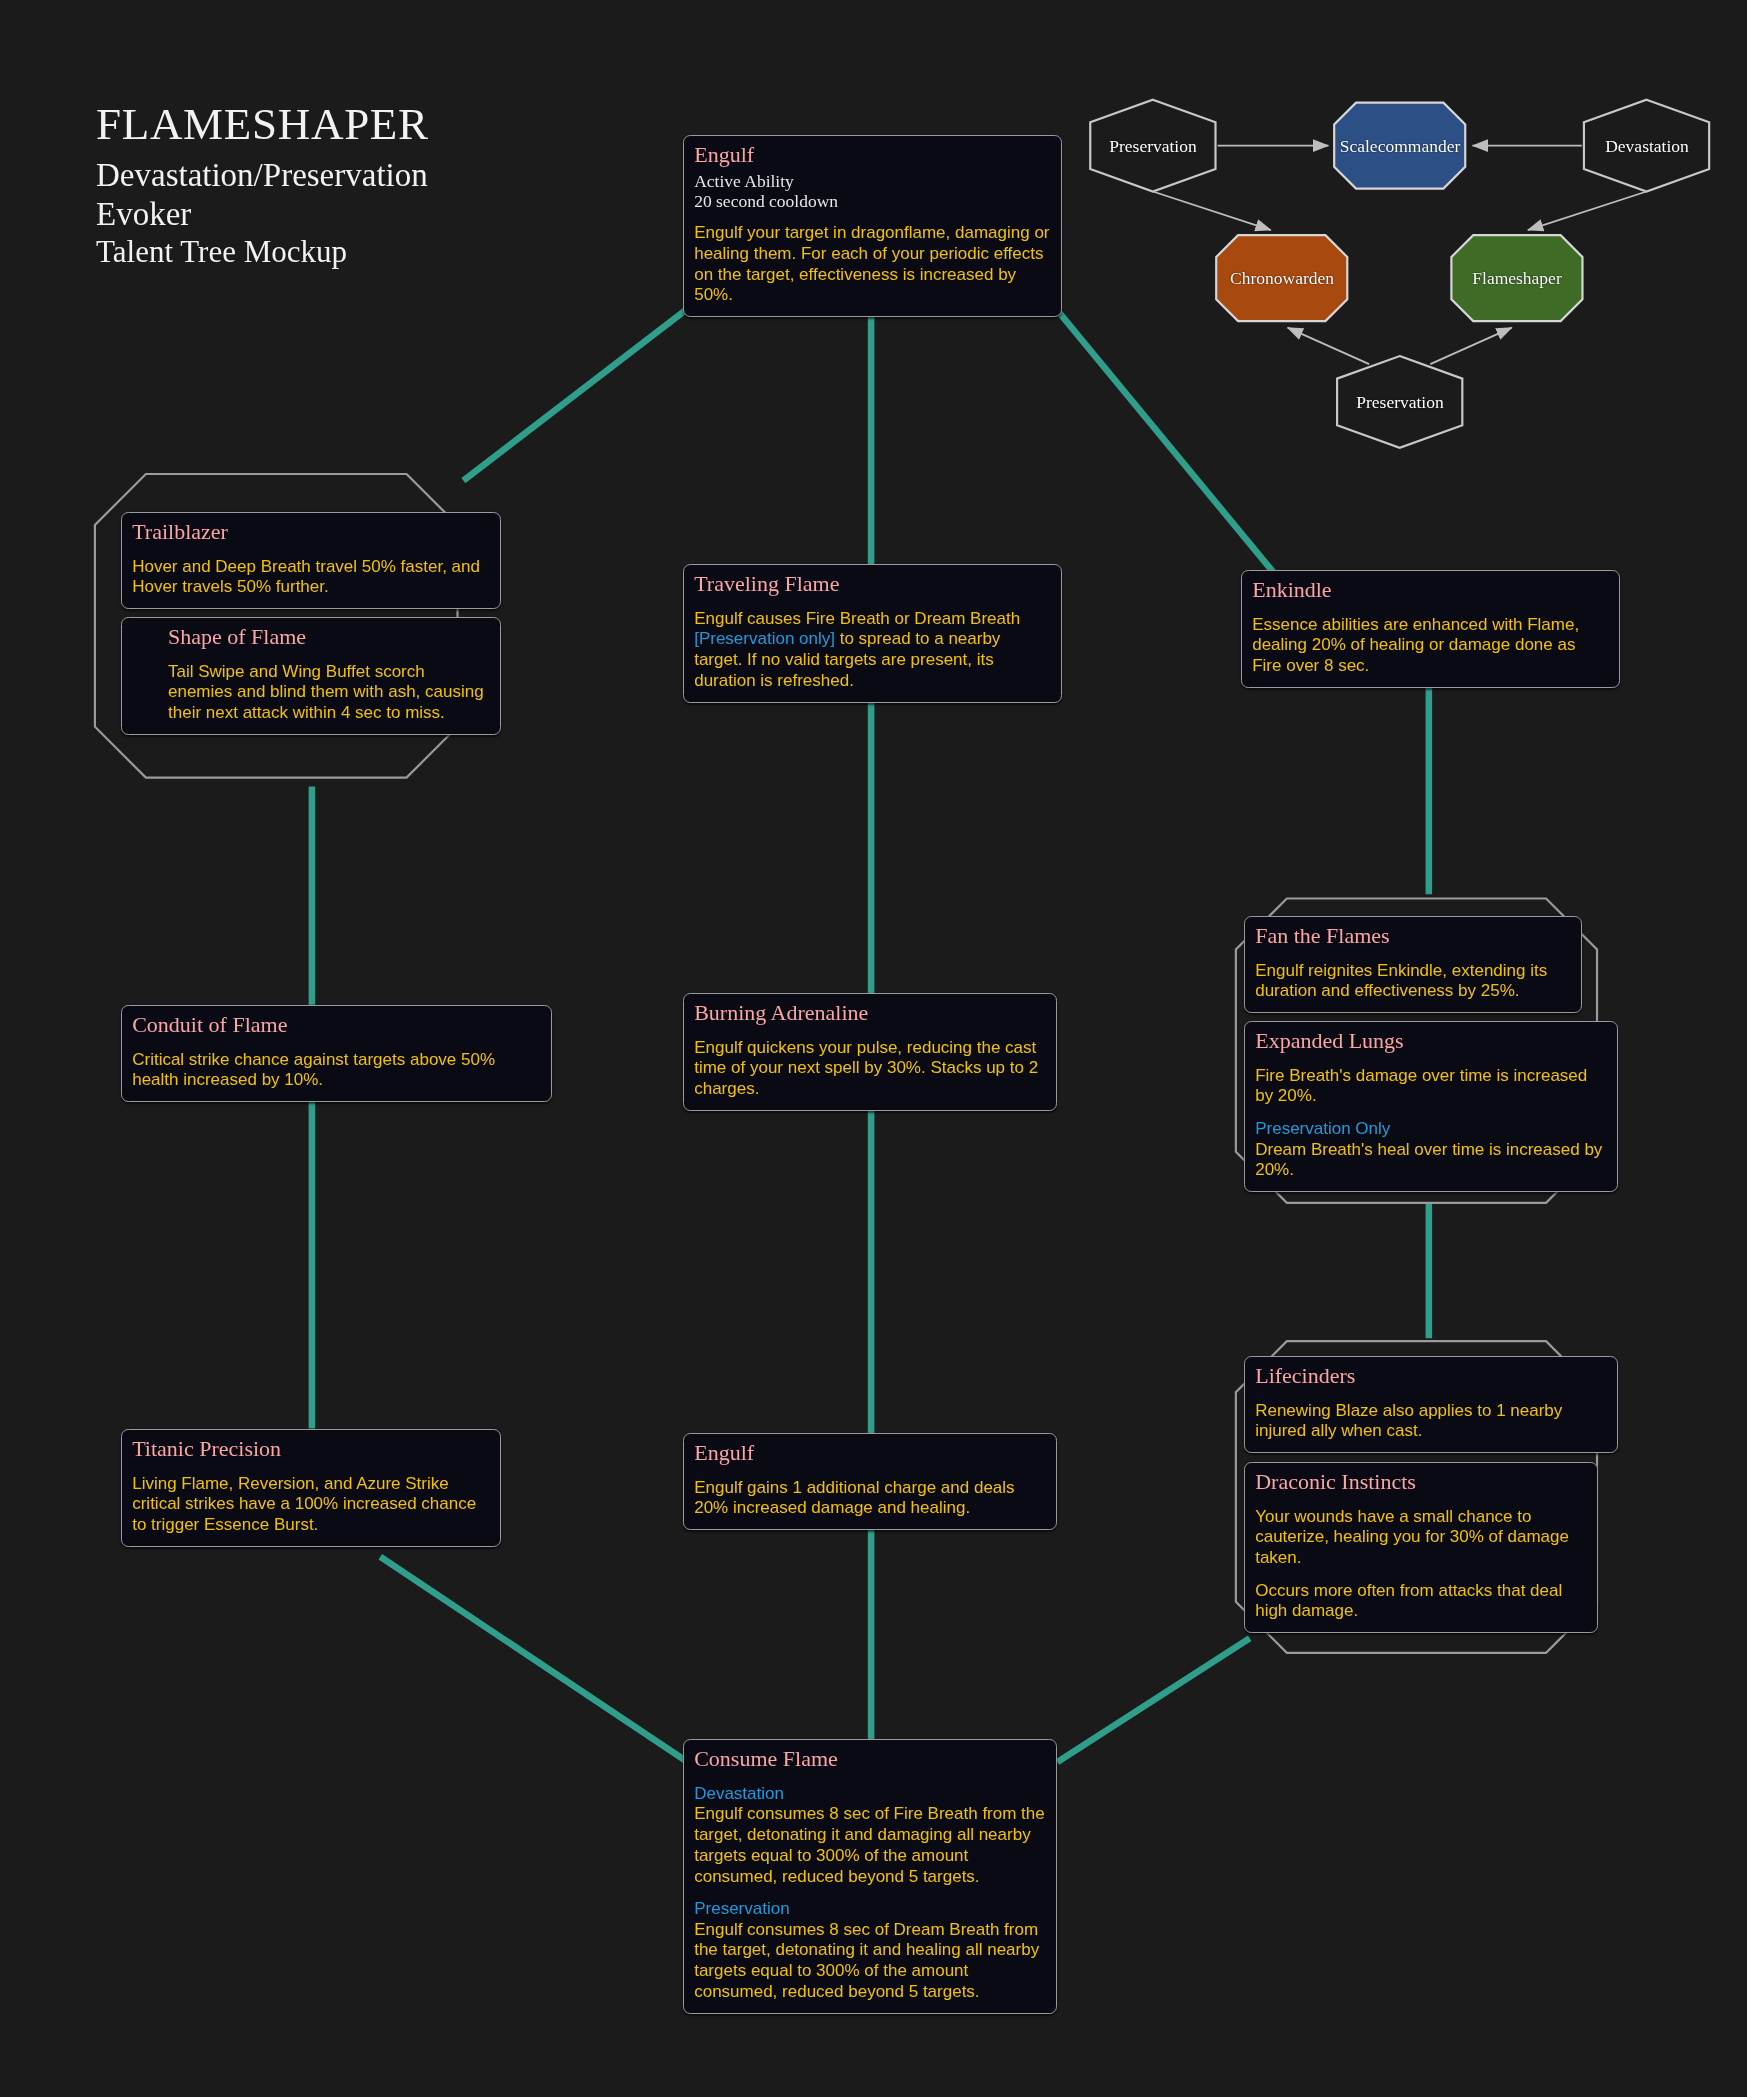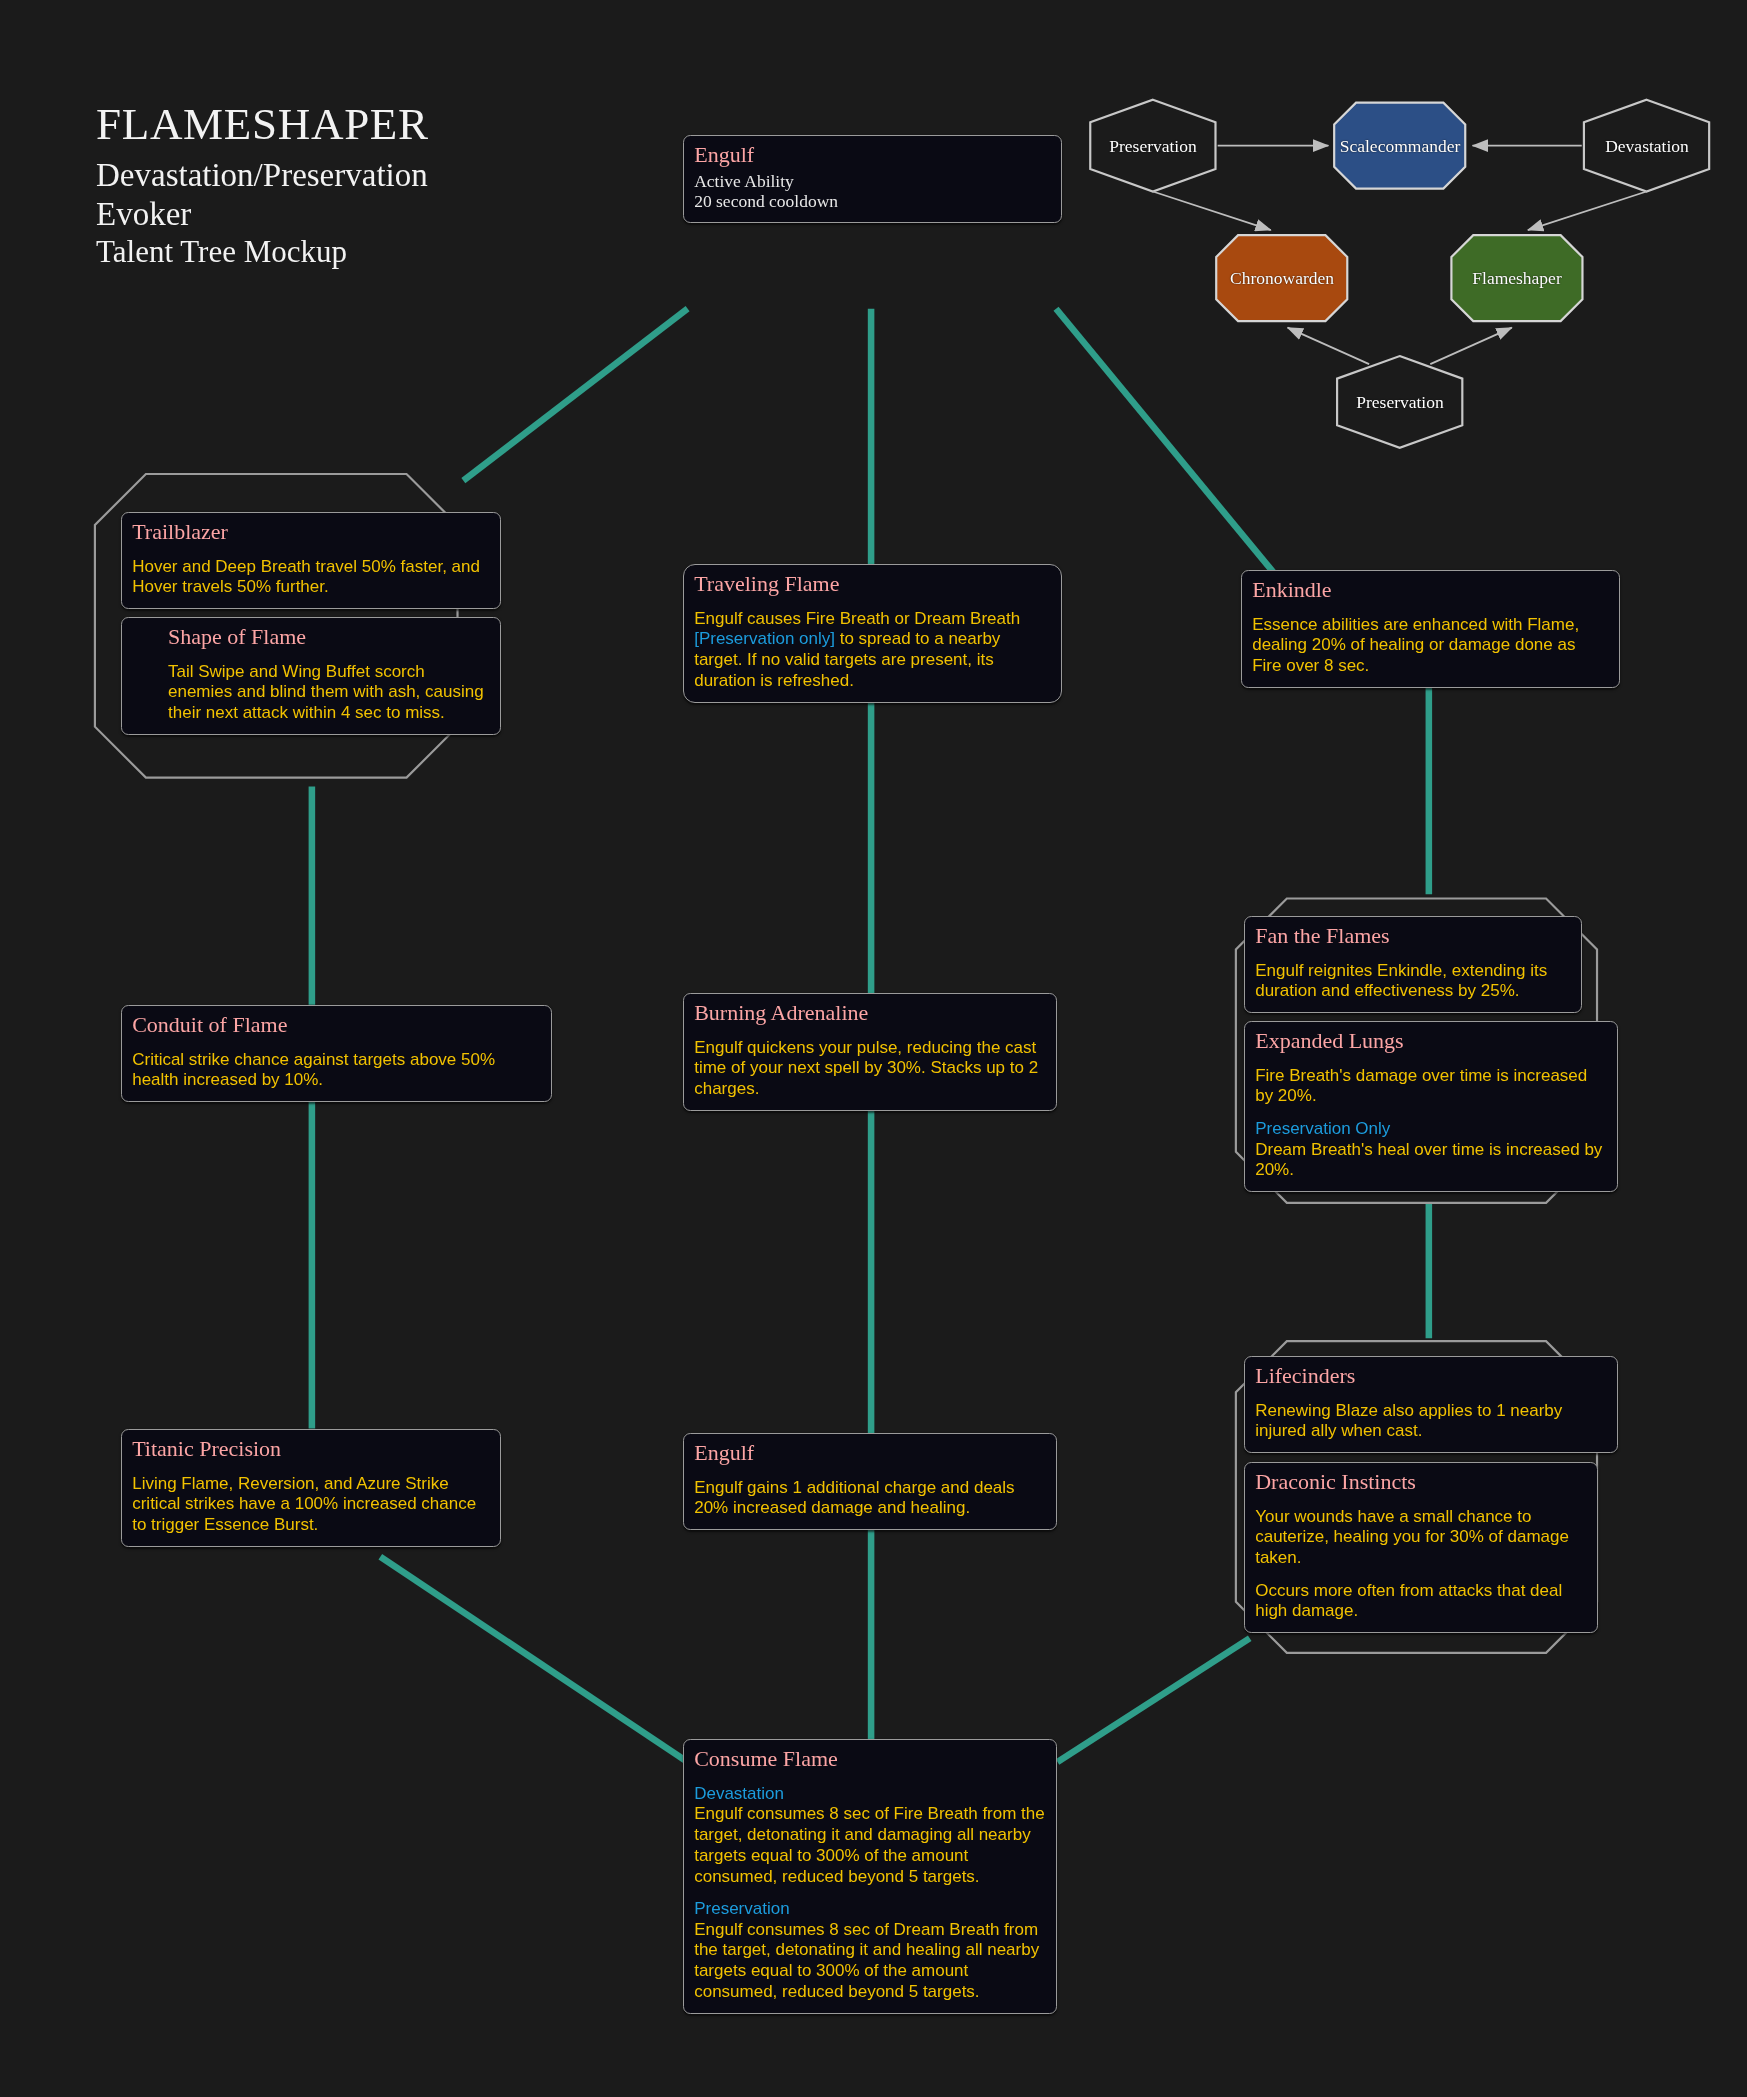--- a/index.html
+++ b/index.html
@@ -183,33 +183,34 @@
   <div class="hexlabel" style="left:1400px; top:146px;">Scalecommander</div>
   <div class="hexlabel" style="left:1647px; top:146px;">Devastation</div>
   <div class="hexlabel" style="left:1282px; top:278px;">Chronowarden</div>
   <div class="hexlabel" style="left:1517px; top:278px;">Flameshaper</div>
   <div class="hexlabel" style="left:1400px; top:402px;">Preservation</div>
 
   <div class="tip" style="left:683px; top:135px; width:379px;">
     <div class="name">Engulf</div>
     <div class="meta">Active Ability</div>
     <div class="meta">20 second cooldown</div>
+    <div class="desc">Engulf your target in dragonflame, damaging or healing them. For each of your periodic effects on the target, effectiveness is increased by 50%.</div>
   </div>
 
   <div class="tip" style="left:121px; top:512px; width:380px;">
     <div class="name">Trailblazer</div>
     <div class="desc">Hover and Deep Breath travel 50% faster, and Hover travels 50% further.</div>
   </div>
 
   <div class="tip" style="left:121px; top:617px; width:380px;padding-left:46px;">
     <div class="name">Shape of Flame</div>
     <div class="desc">Tail Swipe and Wing Buffet scorch enemies and blind them with ash, causing their next attack within 4 sec to miss.</div>
   </div>
 
-  <div class="tip" style="left:683px; top:564px; width:379px;border-radius:12px;">
+  <div class="tip" style="left:683px; top:564px; width:379px;">
     <div class="name">Traveling Flame</div>
     <div class="desc"><span>Engulf causes Fire Breath or Dream Breath </span><span class="spec-inline">[Preservation only]</span><span> to spread to a nearby target. If no valid targets are present, its duration is refreshed.</span></div>
   </div>
 
   <div class="tip" style="left:1241px; top:570px; width:379px;">
     <div class="name">Enkindle</div>
     <div class="desc">Essence abilities are enhanced with Flame, dealing 20% of healing or damage done as Fire over 8 sec.</div>
   </div>
 
   <div class="tip" style="left:1244px; top:916px; width:338px;">

